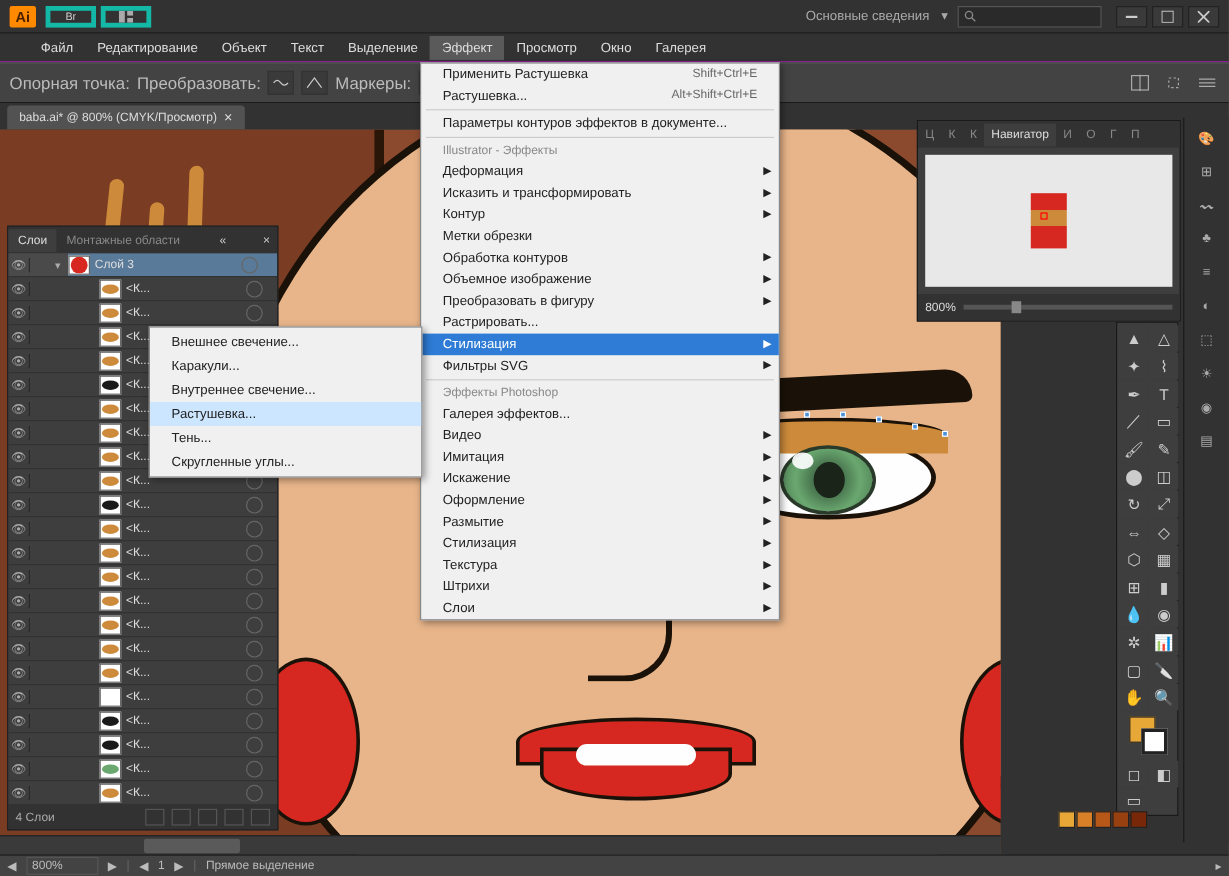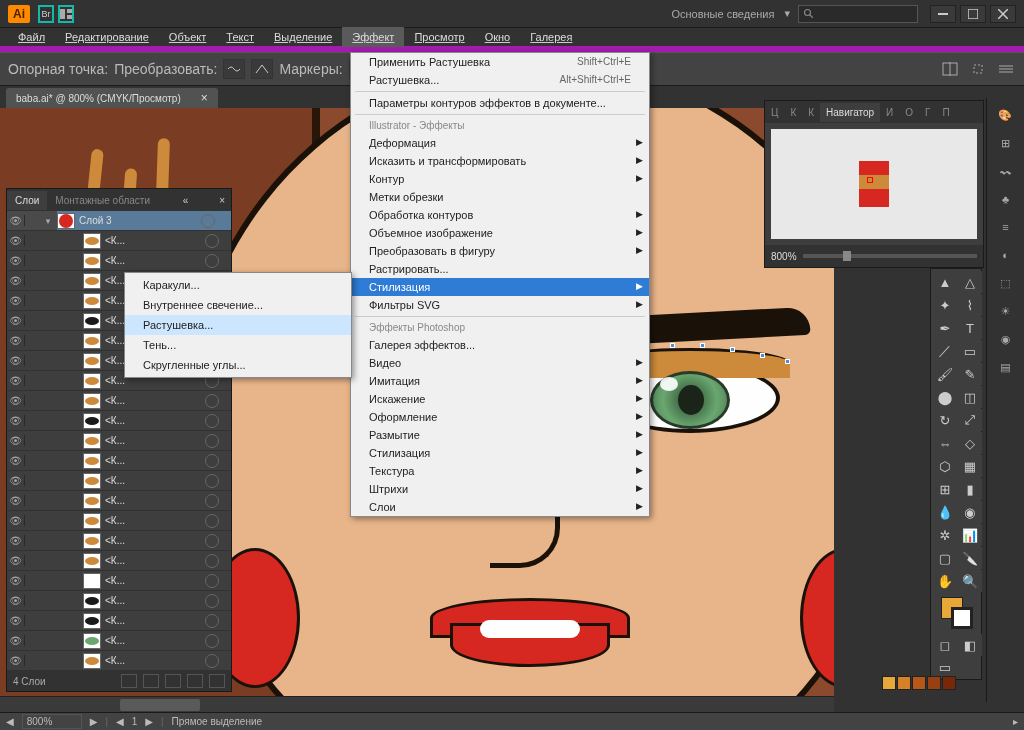--- a/index.html
+++ b/index.html
@@ -1,44 +1,44 @@
 <!DOCTYPE html>
 <html><head>
 <meta charset="utf-8">
 <style>
 * { margin: 0; padding: 0; box-sizing: border-box; font-family: "Segoe UI", Tahoma, sans-serif; user-select: none; }
 body { width: 1024px; height: 730px; background: #323232; color: #ccc; font-size: 11px; overflow: hidden; position: relative; }
 
 
 .titlebar { height: 28px; background: #323232; display: flex; align-items: center; padding: 0 8px; border-bottom: 1px solid #1a1a1a; }
 .app-logo { width: 22px; height: 18px; background: #ff8a00; color: #4a1f00; font-weight: bold; font-size: 12px; display: flex; align-items: center; justify-content: center; border-radius: 2px; margin-right: 8px; }
-.titlebar-btn { width: 16px; height: 18px; border: 2px solid #14b8a6; margin-right: 4px; display: flex; align-items: center; justify-content: center; font-size: 9px; cursor: pointer; }
+.titlebar-btn { width: 42px; height: 18px; border: 4px solid #14b8a6; margin-right: 4px; display: flex; align-items: center; justify-content: center; font-size: 9px; cursor: pointer; }
 .titlebar-spacer { flex: 1; }
 .titlebar-label { color: #aaa; margin-right: 10px; }
 .titlebar-dropdown { color: #aaa; margin-right: 8px; cursor: pointer; }
 .search-box { width: 120px; height: 18px; background: #2a2a2a; border: 1px solid #555; margin-right: 12px; display: flex; align-items: center; padding: 0 4px; }
 .search-box svg { width: 12px; height: 12px; }
 .win-controls { display: flex; gap: 4px; }
 .win-btn { width: 26px; height: 18px; background: #3a3a3a; border: 1px solid #222; display: flex; align-items: center; justify-content: center; cursor: pointer; }
 
 
-.menubar { height: 24px; background: #323232; display: flex; align-items: center; padding: 0 8px; border-bottom: 6px solid #a21caf; text-decoration: underline; }
+.menubar { height: 24px; background: #323232; display: flex; align-items: center; padding: 0 24px; border-bottom: 1px solid #a21caf; }
 .menu-item { padding: 4px 10px; color: #ddd; cursor: pointer; }
 .menu-item.active { background: #5a5a5a; }
 
 
 .controlbar { height: 34px; background: #434343; border-top: 1px solid #555; border-bottom: 1px solid #1a1a1a; display: flex; align-items: center; padding: 0 8px; gap: 6px; }
 .ctrl-label { color: #bbb; font-size: 14px; }
 .ctrl-ico { width: 22px; height: 20px; border: 1px solid #333; background: #3a3a3a; display: flex; align-items: center; justify-content: center; cursor: pointer; }
 .ctrl-spacer { flex: 1; }
 .ctrl-right-ico { width: 20px; height: 20px; margin-left: 2px; cursor: pointer; display: flex; align-items: center; justify-content: center; }
 
 
 .doctab-bar { height: 22px; background: #323232; display: flex; align-items: flex-end; padding-left: 6px; }
-.doctab { background: #525252; color: #ddd; padding: 3px 10px; font-size: 10px; border-top-left-radius: 3px; border-top-right-radius: 3px; cursor: pointer; display: flex; align-items: center; gap: 20px; }
+.doctab { background: #525252; color: #ddd; padding: 3px 10px; font-size: 10px; border-top-left-radius: 3px; border-top-right-radius: 3px; cursor: pointer; display: flex; align-items: center; gap: 6px; }
 .doctab-close { font-size: 12px; cursor: pointer; }
 
 
 .workspace { position: absolute; top: 108px; left: 0; right: 0; bottom: 18px; display: flex; }
 .canvas-area { flex: 1; background: #4a4a4a; position: relative; overflow: hidden; }
 .canvas-illustration { position: absolute; inset: 0; }
 
 
 .face-bg { position: absolute; top: 0; left: 0; right: 0; bottom: 0; background: #8b4a2e; }
 .face-skin { position: absolute; top: -50px; left: 180px; width: 720px; height: 760px; background: #e8b58a; border-radius: 50%; border: 6px solid #1a1208; }
@@ -735,20 +735,21 @@
       <span>Штрихи</span>
       <span class="effect-arrow">▶</span>
     </div>
   <div class="effect-item">
       <span>Слои</span>
       <span class="effect-arrow">▶</span>
     </div>
 </div>
 
 <div class="submenu">
+  <div class="submenu-item">Внешнее свечение...</div>
   <div class="submenu-item">Каракули...</div>
   <div class="submenu-item">Внутреннее свечение...</div>
   <div class="submenu-item highlighted">Растушевка...</div>
   <div class="submenu-item">Тень...</div>
   <div class="submenu-item">Скругленные углы...</div>
 </div>
 
 <div class="hscroll">
   <div class="hscroll-thumb"></div>
 </div>

